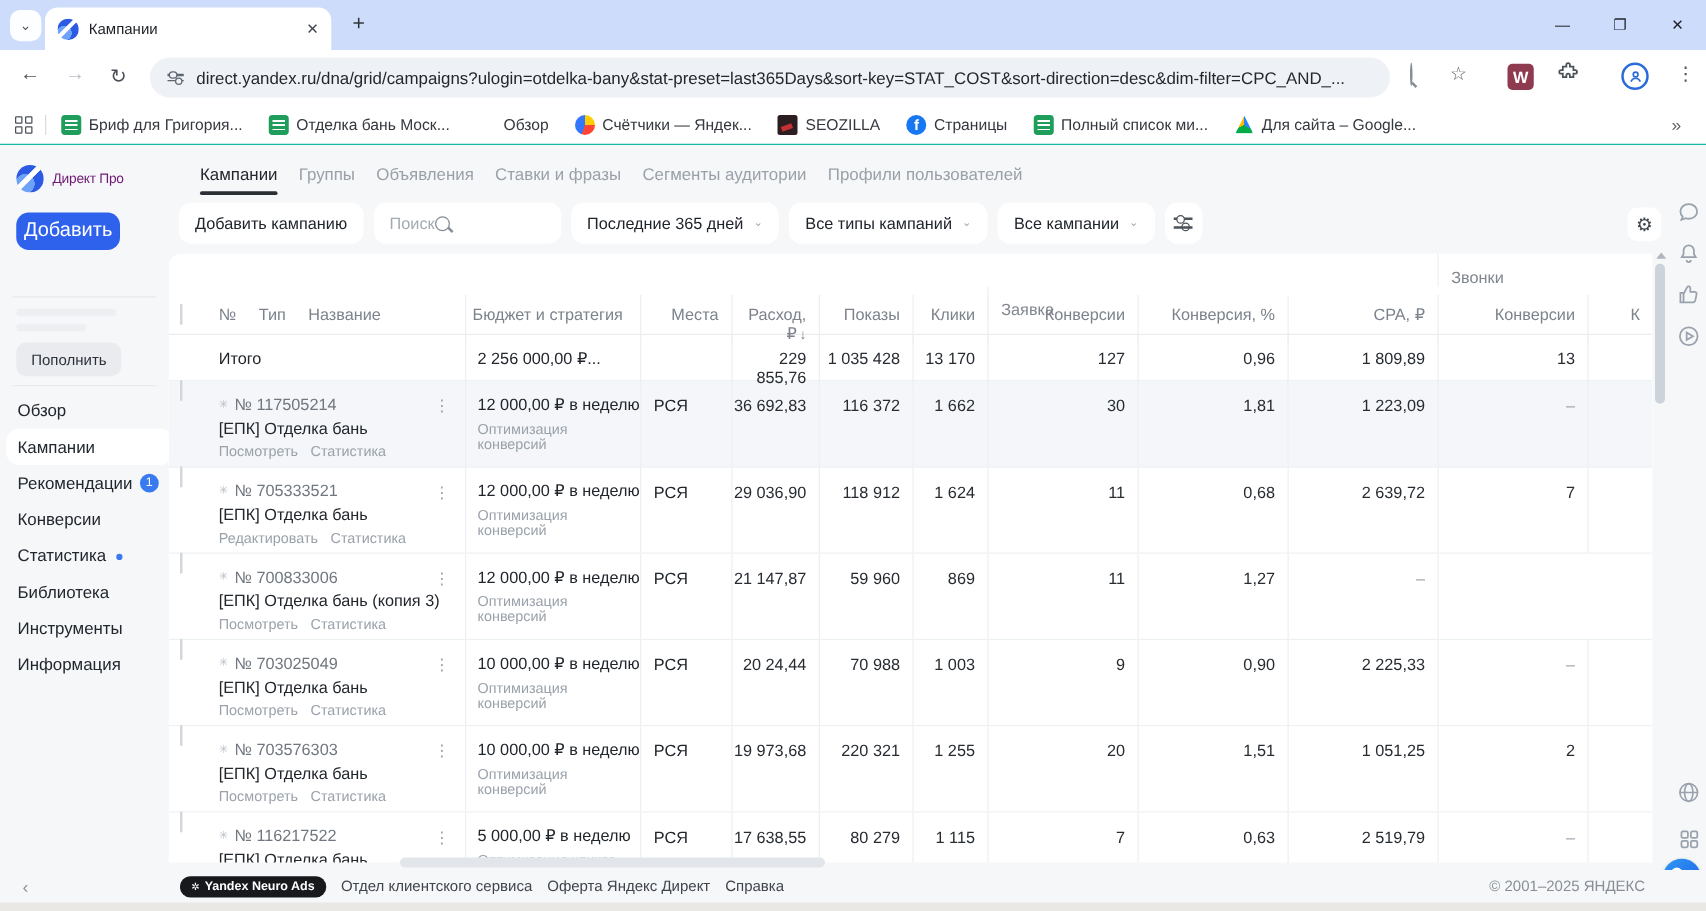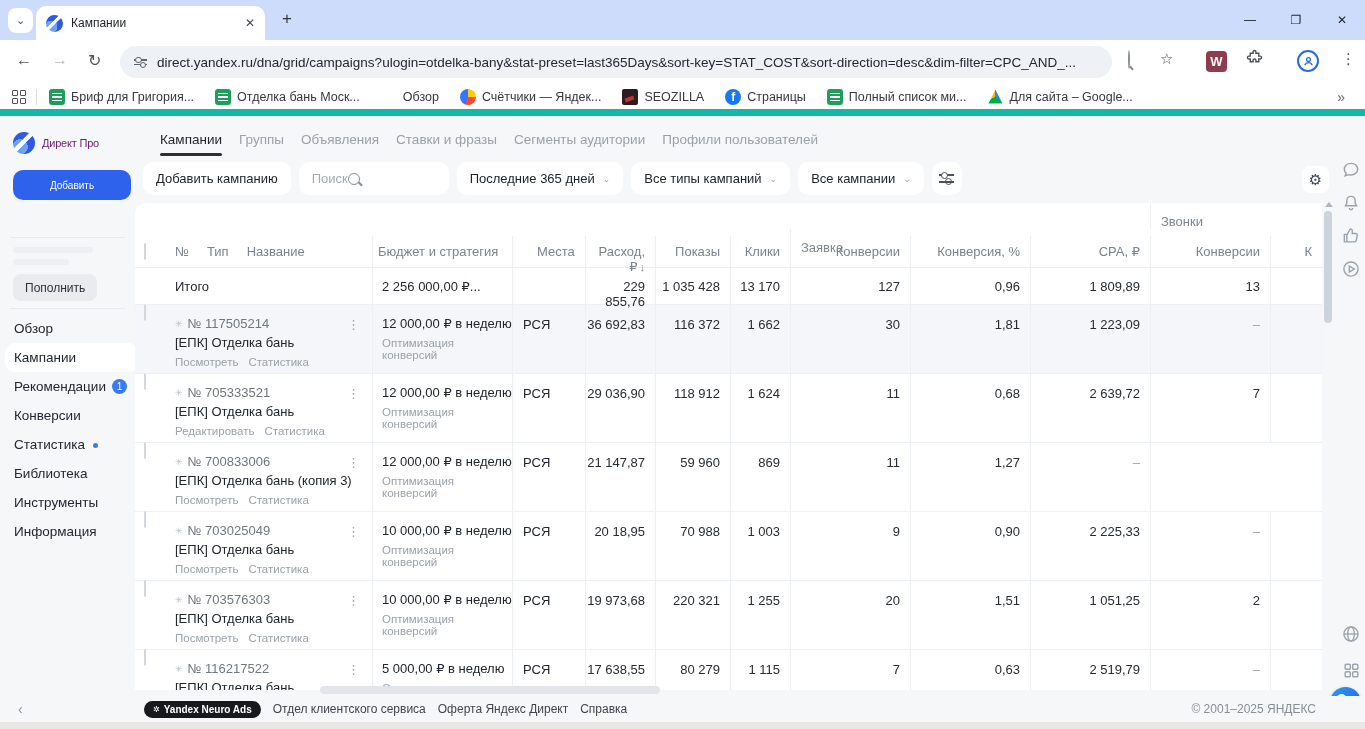--- a/index.html
+++ b/index.html
@@ -28,21 +28,21 @@
   .tune{flex:none;margin-right:10px;display:flex;flex-direction:column;gap:3px}
   .tune i{display:block;width:13px;height:1.6px;background:#5f6671;position:relative}
   .tune i::after{content:"";position:absolute;width:4.5px;height:4.5px;border-radius:50%;background:#eef1f5;border:1.6px solid #5f6671;top:-2px}
   .tune i:nth-child(1)::after{left:1px}.tune i:nth-child(2)::after{right:1px}
   .tbic{position:absolute;top:11px;color:#4c525a}
   .wext{position:absolute;left:1206px;top:11px;width:21px;height:21px;border-radius:4px;background:#8e3b50;color:#fff;
     font-size:13px;font-weight:700;display:flex;align-items:center;justify-content:center}
   .profile{position:absolute;left:1297px;top:10px;width:22px;height:22px;border-radius:50%;border:2px solid #2a6bda;
     display:flex;align-items:center;justify-content:center;color:#2a6bda;font-size:12px}
 
-  .bmbar{position:relative;height:32px;background:#fff;border-bottom:7px solid #14b8a6;display:flex;align-items:center;padding-left:12px}
+  .bmbar{position:relative;height:32px;background:#fff;border-bottom:1px solid #14b8a6;display:flex;align-items:center;padding-left:12px}
   .apps-ic{width:14px;height:14px;display:grid;grid-template-columns:6px 6px;grid-gap:2px;margin-right:10px}
   .apps-ic i{background:#fff;border:1.6px solid #4c525a;border-radius:1px;height:6px}
   .bm-sep{width:1px;height:16px;background:#d9dce1;margin-right:12px}
   .bm{display:flex;align-items:center;gap:6px;margin-right:21px;font-size:12.5px;color:#34383f;white-space:nowrap}
   .bm-ic{width:16px;height:16px;border-radius:3px;flex:none;position:relative}
   .bm-sheets{background:#1e9e5a}
   .bm-sheets::after{content:"";position:absolute;left:3px;top:4px;right:3px;bottom:4px;
     background:linear-gradient(#fff 0 1.5px,transparent 1.5px 3.5px,#fff 3.5px 5px,transparent 5px 7px,#fff 7px 8.5px,transparent 8.5px)}
   .bm-direct{border-radius:50%}
   .bm-metrica{border-radius:50%;background:conic-gradient(#ffcc00 0 90deg,#ff4433 90deg 200deg,#3377ff 200deg 360deg)}
@@ -54,21 +54,21 @@
     clip-path:polygon(50% 0,100% 100%,0 100%)}
   .bm-more{margin-left:auto;margin-right:20px;color:#5f6368;font-size:14px}
 
   
   .app{position:relative;height:613px;background:#f6f7f9}
 
   .sidebar{position:absolute;left:0;top:0;width:135px;height:100%}
   .logo{position:absolute;left:13px;top:16px;display:flex;align-items:center;gap:7px}
   .logo-ic{width:22px;height:22px}
   .logo-tx{font-size:11px;font-weight:400;color:#701a75;letter-spacing:-0.2px}
-  .add-btn{position:absolute;left:13px;top:54px;width:118px;height:30px;background:#2e62ec;color:#fff;font-size:10px;
+  .add-btn{position:absolute;left:13px;top:54px;width:83px;height:30px;background:#2e62ec;color:#fff;font-size:16px;
     border-radius:10px;display:flex;align-items:center;justify-content:center}
   .sb-div{position:absolute;left:10px;width:115px;height:1px;background:#e7eaee}
   .skel{position:absolute;background:#edeff2;border-radius:3px}
   .topup{position:absolute;left:13px;top:158px;height:27px;padding:0 12px;background:#e9ebef;border-radius:8px;
     font-size:12px;color:#2c323a;display:flex;align-items:center}
   .menu{position:absolute;left:0;top:198px;width:135px}
   .mi{height:29px;display:flex;align-items:center;padding-left:14px;font-size:13.5px;color:#22272f;position:relative}
   .mi.active{background:#fff;border-radius:10px;margin-left:5px;width:133px;padding-left:9px}
   .badge{margin-left:6px;min-width:15px;height:15px;border-radius:8px;background:#3a7af0;color:#fff;font-size:10px;
     display:flex;align-items:center;justify-content:center;padding:0 4px}
@@ -449,21 +449,21 @@
               <div class="rlinks">
                 <span>Посмотреть</span>
                 <span>Статистика</span>
               </div>
             </div>
             <div class="bcell bl">
               <div class="bline1">10 000,00 ₽ в неделю</div>
               <div class="bline2">Оптимизация конверсий</div>
             </div>
             <div class="pcell bl">РСЯ</div>
-            <div class="num bl">20 18,95</div>
+            <div class="num bl">20 24,44</div>
             <div class="num bl">70 988</div>
             <div class="num bl">1 003</div>
             <div class="num bl">9</div>
             <div class="num bl">0,90</div>
             <div class="num bl">2 225,33</div>
             <div class="num bl dim">–</div>
             <div class="bl"></div>
           </div>
           <div class="gr drow">
             <div><span class="cb"></span></div>

